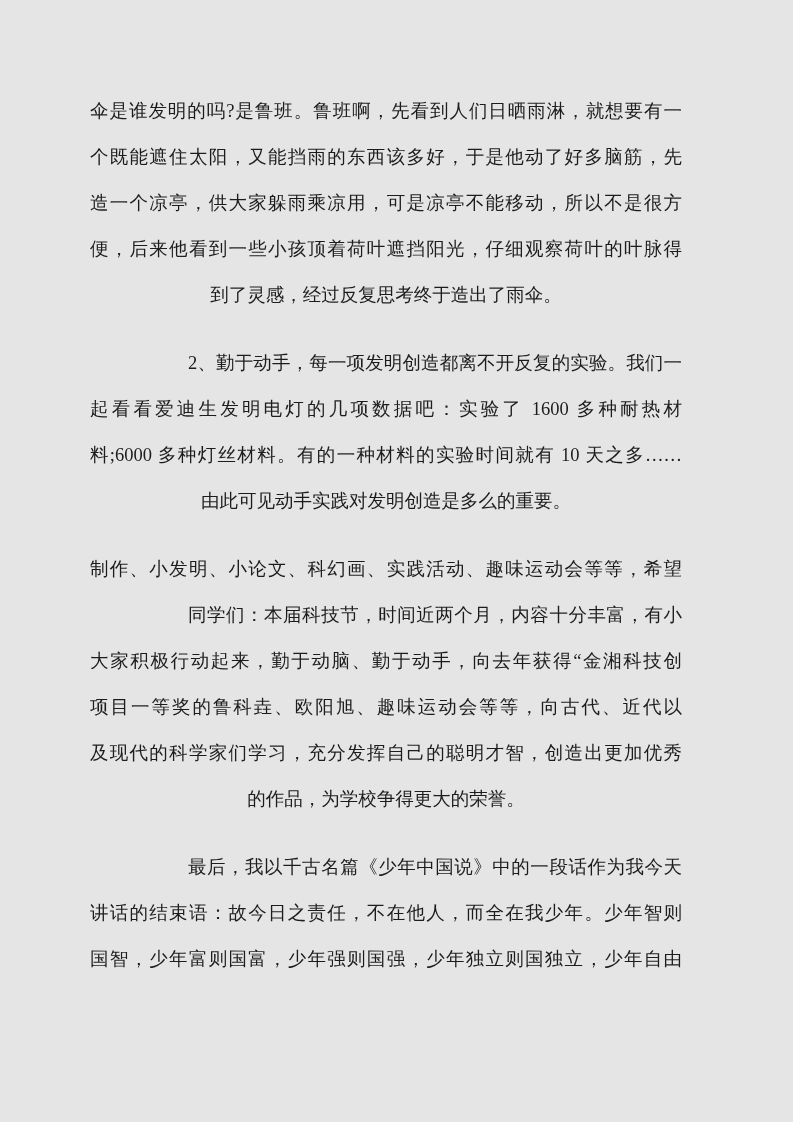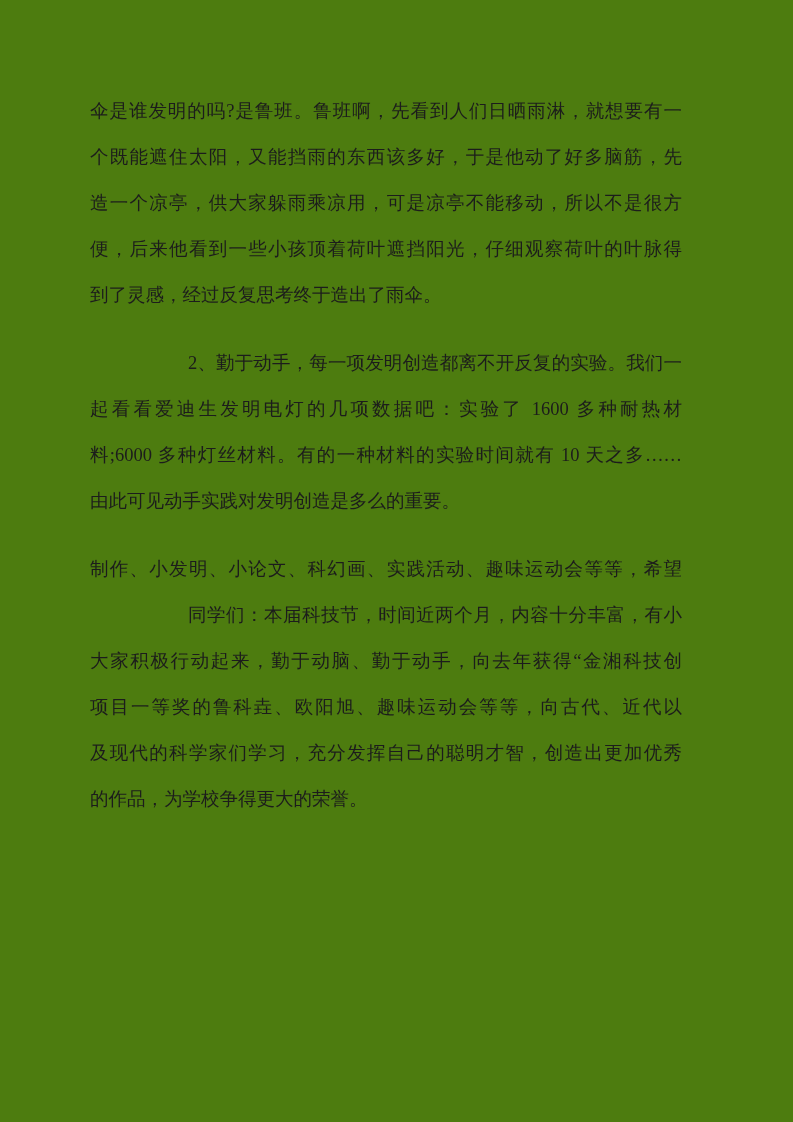--- a/index.html
+++ b/index.html
@@ -4,38 +4,38 @@
 <style>
   html, body {
     margin: 0;
     padding: 0;
     background: #ffffff;
   }
   .page {
     position: relative;
     width: 793px;
     height: 1122px;
-    background: #4d7c0f;
+    background: #e5e5e5;
     overflow: hidden;
   }
   .doc-body {
     position: absolute;
     left: 90px;
     top: 88px;
     width: 592px;
     font-family: "Liberation Serif", "DejaVu Serif", serif;
     font-size: 18.5px;
     color: #1c1c1c;
   }
   .para {
     margin: 0 0 22px 0;
   }
   .line {
     line-height: 46px;
-    text-align: left;
+    text-align: center;
     white-space: normal;
   }
   .line.fill {
     text-align: justify;
     text-align-last: justify;
   }
   .line.indent {
     text-indent: 98px;
   }
 </style>
@@ -58,14 +58,19 @@
         <div class="line">由此可见动手实践对发明创造是多么的重要。</div>
       </div>
       <div class="para">
         <div class="line fill">制作、小发明、小论文、科幻画、实践活动、趣味运动会等等，希望</div>
         <div class="line fill indent">同学们：本届科技节，时间近两个月，内容十分丰富，有小</div>
         <div class="line fill">大家积极行动起来，勤于动脑、勤于动手，向去年获得“金湘科技创</div>
         <div class="line fill">项目一等奖的鲁科垚、欧阳旭、趣味运动会等等，向古代、近代以</div>
         <div class="line fill">及现代的科学家们学习，充分发挥自己的聪明才智，创造出更加优秀</div>
         <div class="line">的作品，为学校争得更大的荣誉。</div>
       </div>
+      <div class="para">
+        <div class="line fill indent">最后，我以千古名篇《少年中国说》中的一段话作为我今天</div>
+        <div class="line fill">讲话的结束语：故今日之责任，不在他人，而全在我少年。少年智则</div>
+        <div class="line fill">国智，少年富则国富，少年强则国强，少年独立则国独立，少年自由</div>
+      </div>
     </div>
 </div>
 
 </body></html>

